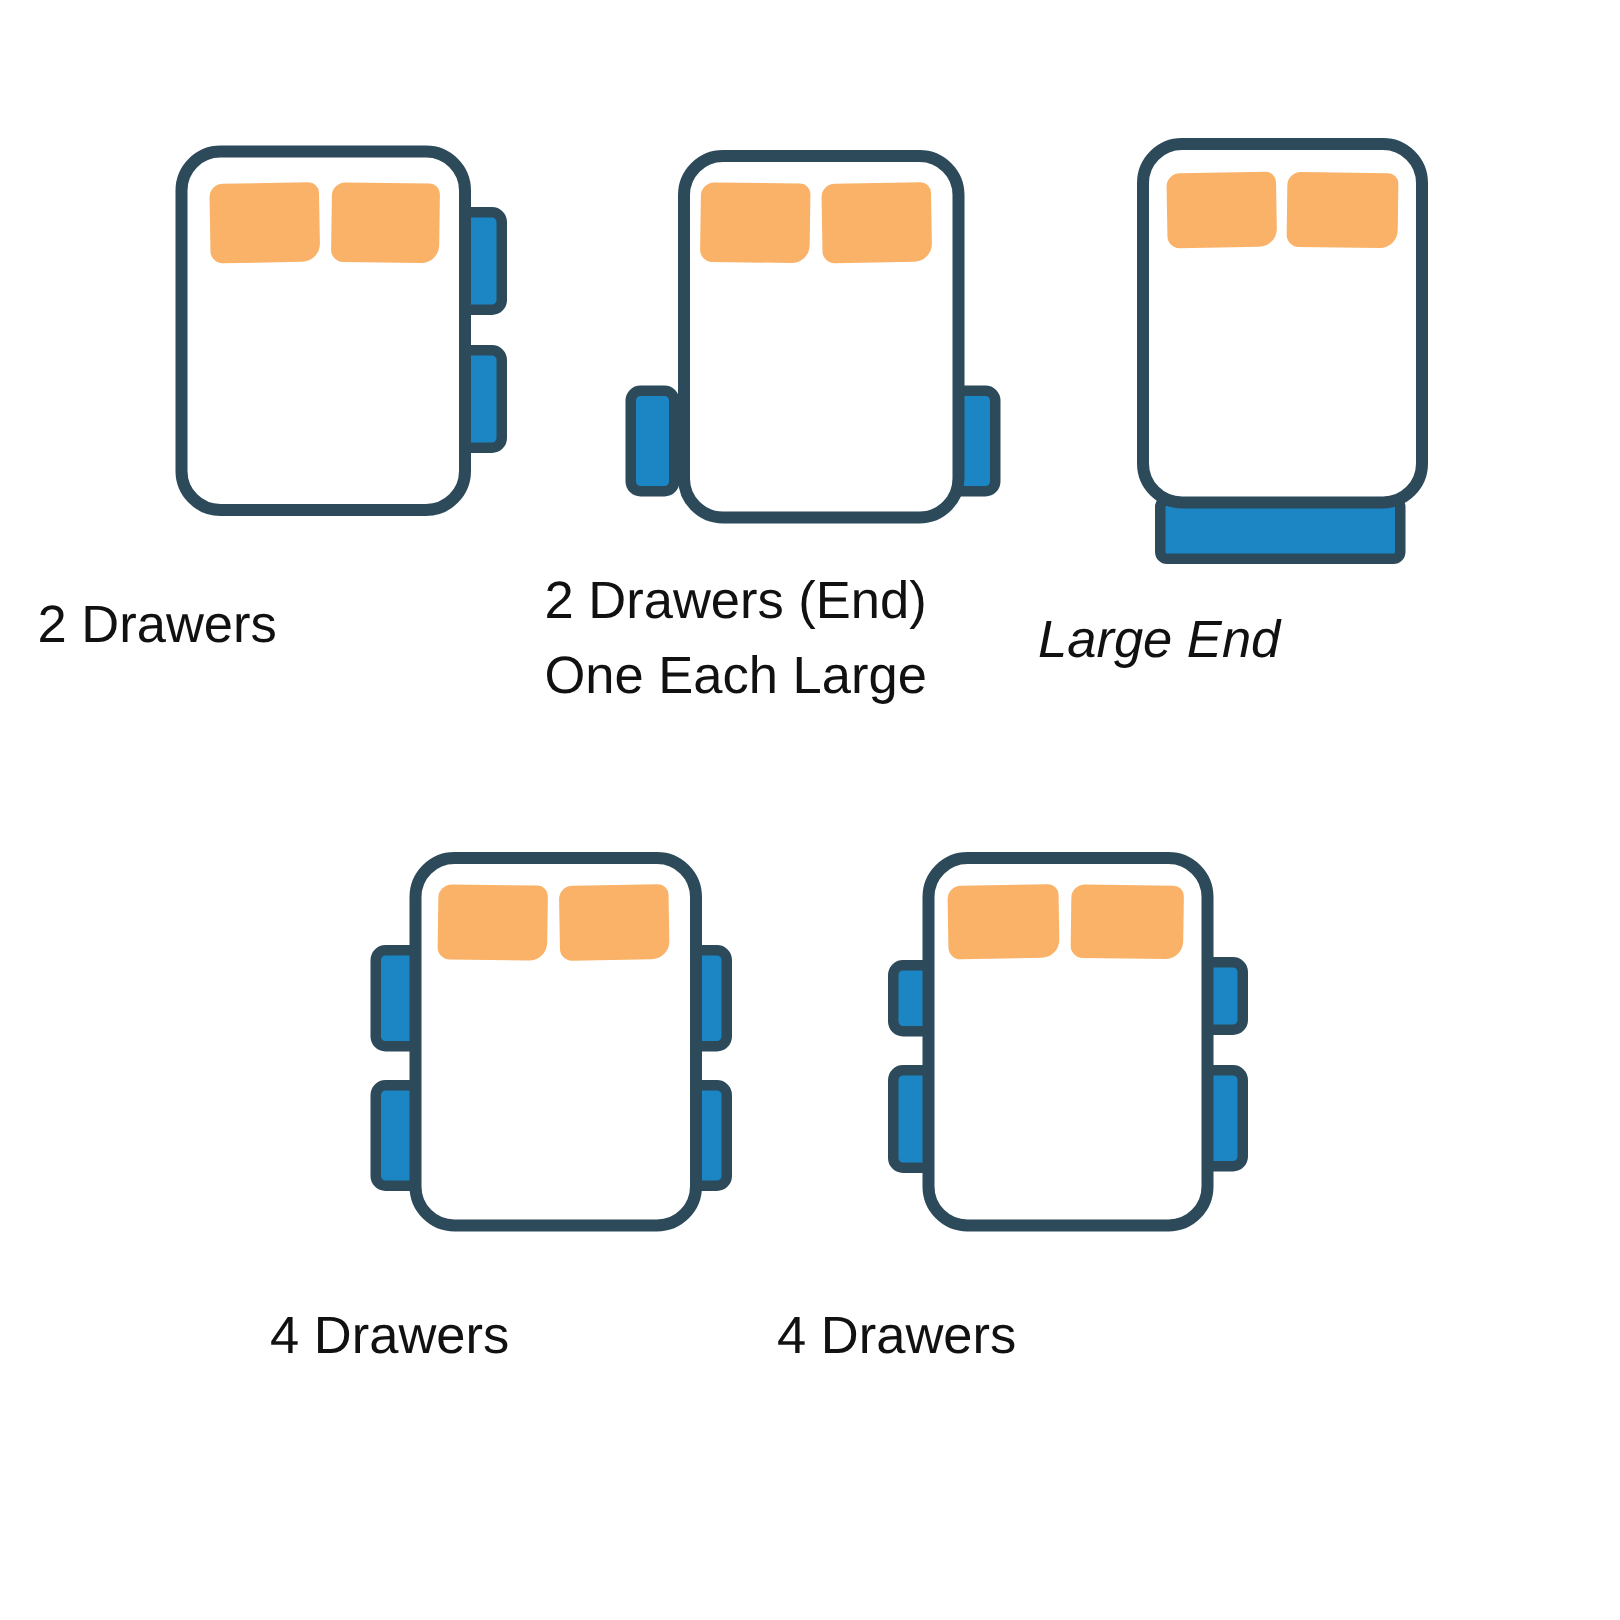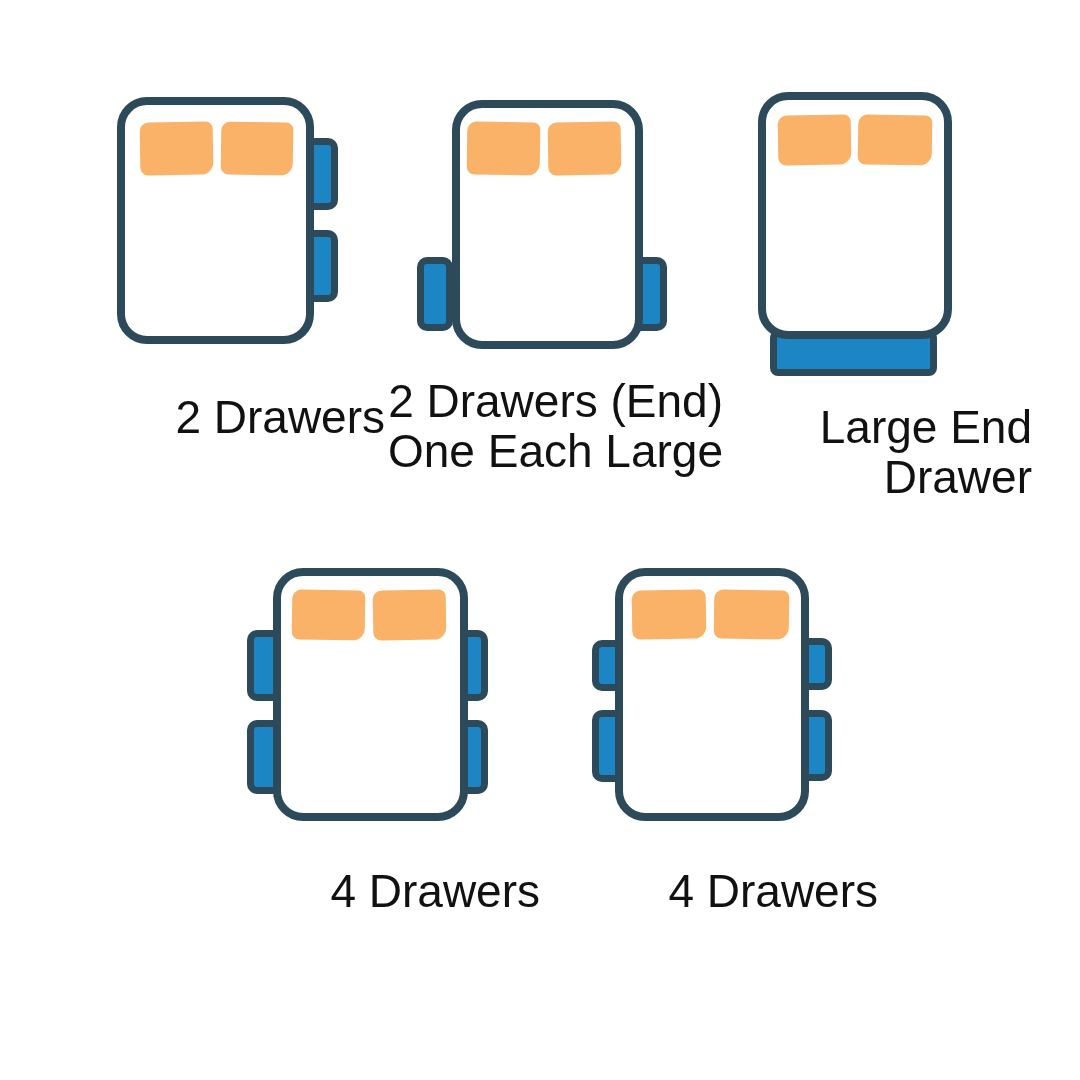--- a/index.html
+++ b/index.html
@@ -33,23 +33,23 @@
     position:absolute;
     background:var(--color-pillow,#f9b268);
     border-radius:9px 7px 12px 8px;
     z-index:3;
   }
   .pillow.tilt-a{transform:rotate(-1deg);}
   .pillow.tilt-b{transform:rotate(0.8deg);}
   .bed-label{
     position:absolute;
     width:360px;
-    text-align:right;
+    text-align:left;
     color:var(--color-text,#111111);
-    font-size:46px;
+    font-size:35px;
     line-height:50px;
     z-index:4;
   }
 </style>
 </head>
 <body>
 
 <div class="canvas">
 
   <div>
@@ -73,23 +73,22 @@
       <div>2 Drawers (End)</div>
       <div>One Each Large</div>
     </div>
   </div>
 
   <div>
     <div class="drawer" style="left:770px;top:330px;width:167px;height:46px;border-radius:8px;"></div>
     <div class="bed-body" style="left:758px;top:92px;width:194px;height:247px;"></div>
     <div class="pillow tilt-a" style="left:778px;top:115px;width:73px;height:50px;"></div>
     <div class="pillow tilt-b" style="left:858px;top:115px;width:74px;height:50px;"></div>
-    <div class="bed-label" style="left:672px;top:402px;">
+    <div class="bed-label" style="left:692px;top:402px;font-style:italic;">
       <div>Large End</div>
-      <div>Drawer</div>
     </div>
   </div>
 
   <div>
     <div class="drawer" style="left:247px;top:630px;width:36px;height:71px;"></div>
     <div class="drawer" style="left:247px;top:720px;width:36px;height:74px;"></div>
     <div class="drawer" style="left:452px;top:630px;width:36px;height:71px;"></div>
     <div class="drawer" style="left:452px;top:720px;width:36px;height:74px;"></div>
     <div class="bed-body" style="left:273px;top:568px;width:195px;height:253px;"></div>
     <div class="pillow tilt-b" style="left:292px;top:590px;width:73px;height:50px;"></div>

